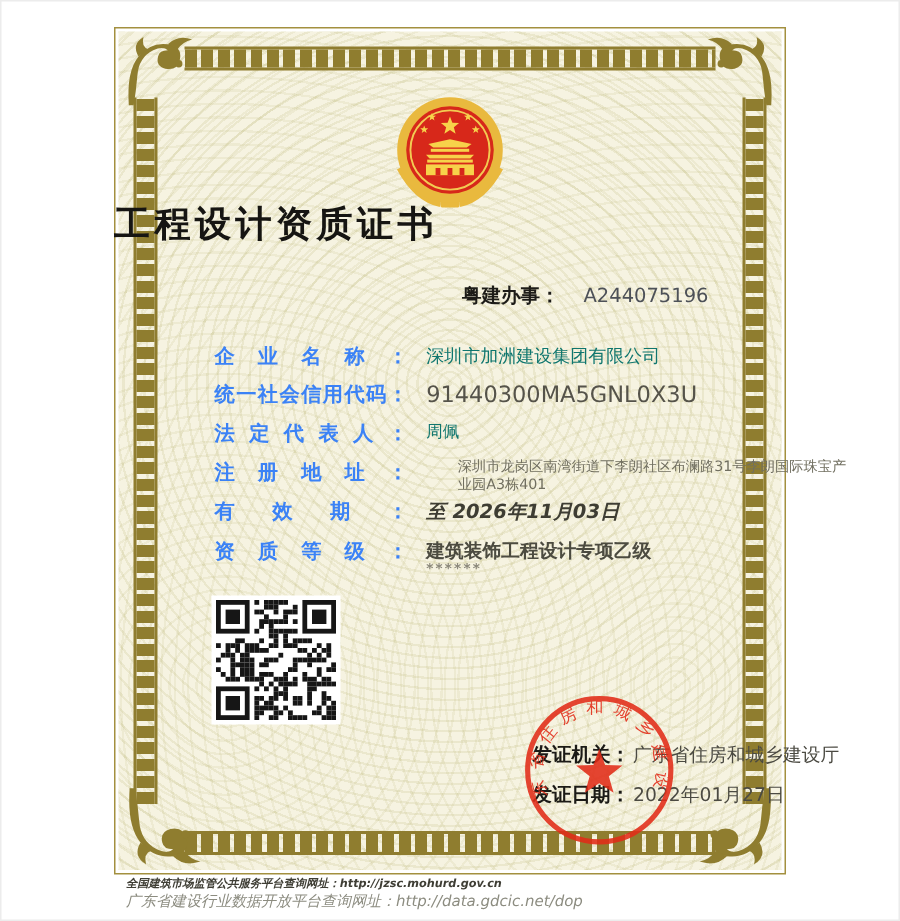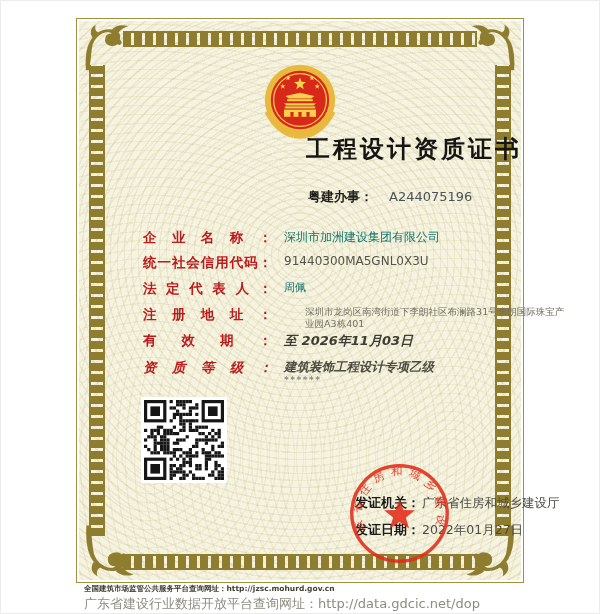--- a/index.html
+++ b/index.html
@@ -24,51 +24,51 @@
   .band-v{top:46px;bottom:46px;width:12px;border-left:2.5px solid #8f7d2f;border-right:2.5px solid #8f7d2f;
     background:repeating-linear-gradient(0deg,#8f7d2f 0 8px,rgba(0,0,0,0) 8px 11px);}
   .band-top{top:12px;} .band-bottom{bottom:12px;} .band-left{left:12px;} .band-right{right:12px;}
   .corner{position:absolute;width:52px;height:52px;z-index:3;}
   .corner svg{width:100%;height:100%;}
   .c-tl{top:4px;left:4px;} .c-tr{top:4px;right:4px;transform:scaleX(-1);}
   .c-bl{bottom:4px;left:4px;transform:scaleY(-1);width:58px;height:58px;}
   .c-br{bottom:4px;right:4px;transform:scale(-1,-1);width:58px;height:58px;}
   
   .emblem{position:absolute;left:260px;top:64px;width:80px;height:78px;z-index:4;}
-  .title{position:absolute;left:76px;top:133px;width:446px;text-align:right;z-index:4;
+  .title{position:absolute;left:76px;top:133px;width:446px;text-align:left;z-index:4;
     font-size:24px;font-weight:bold;letter-spacing:3px;color:#161512;}
   .certno{position:absolute;left:308px;top:188px;z-index:4;font-size:13px;}
   .certno .lab{font-weight:bold;color:#1d1c18;}
   .certno .val{color:#4d5158;margin-left:16px;}
   .fields{position:absolute;left:143px;top:229px;width:340px;z-index:4;}
   .frow{position:absolute;left:0;white-space:nowrap;}
-  .r0{top:0;} .r1{top:25px;} .r2{top:51px;} .r3{top:77px;} .r4{top:103px;} .r5{top:130px;font-style:italic;}
-  .flabel{display:inline-block;width:129px;font-weight:bold;color:#b91c1c;font-size:13.5px;
+  .r0{top:0;} .r1{top:25px;} .r2{top:51px;} .r3{top:77px;} .r4{top:103px;} .r5{top:130px;}
+  .flabel{display:inline-block;width:129px;font-weight:bold;color:#3b82f6;font-size:13.5px;
     text-align:justify;text-align-last:justify;vertical-align:top;}
   .fvalue{display:inline-block;margin-left:7px;vertical-align:top;font-size:12px;color:#0f766e;}
-  .v-code{font-size:12px;color:#55534a;}
+  .v-code{font-size:15px;color:#55534a;}
   .v-name{font-size:11px;}
   .v-addr{font-size:9.5px;width:266px;line-height:1.3;color:#716f60;white-space:normal;margin-left:28px;}
   .v-valid{font-size:13px;color:#3e3d33;font-weight:600;font-style:italic;}
   .v-grade{font-size:12.5px;color:#4c4b40;font-weight:600;white-space:normal;width:210px;}
   .grade-note{display:block;font-size:9px;color:#8b887a;letter-spacing:1.5px;line-height:1.1;}
   .qr-box{position:absolute;left:141px;top:397px;width:86px;height:86px;background:#ffffff;
     box-sizing:border-box;padding:3px;z-index:4;}
   .qr-box svg{width:80px;height:80px;display:block;background:#fff;}
   .qr-caption{position:absolute;left:141px;top:487px;width:98px;z-index:4;
     font-size:7px;line-height:1.55;color:#8f8a78;}
   .issuer-row{position:absolute;z-index:4;white-space:nowrap;padding-left:48px;}
   .issuer-row .lab{font-weight:bold;font-size:13px;color:#1b1a16;}
   .issuer-row .val{font-size:12.5px;color:#4b4a42;margin-left:2px;}
   .row-authority{left:307px;top:492px;}
   .row-date{left:307px;top:519px;}
   .seal{position:absolute;left:347px;top:461px;width:105px;height:105px;z-index:5;opacity:.88;}
-  .footer{position:absolute;left:84px;top:584px;z-index:4;line-height:1.4;}
+  .footer{position:absolute;left:84px;top:584px;z-index:4;line-height:1.4;font-style:italic;}
   .footer .f1{font-size:7.5px;color:#3f3e35;font-weight:600;}
-  .footer .f2{font-size:13px;color:#8c8c80;}
+  .footer .f2{font-size:10px;color:#8c8c80;}
 </style>
 </head>
 <body>
 
 <div class="page">
 
   <div class="frame">
     <div class="frame-bg"></div>
     <div class="band band-h band-top"></div>
     <div class="band band-h band-bottom"></div>

